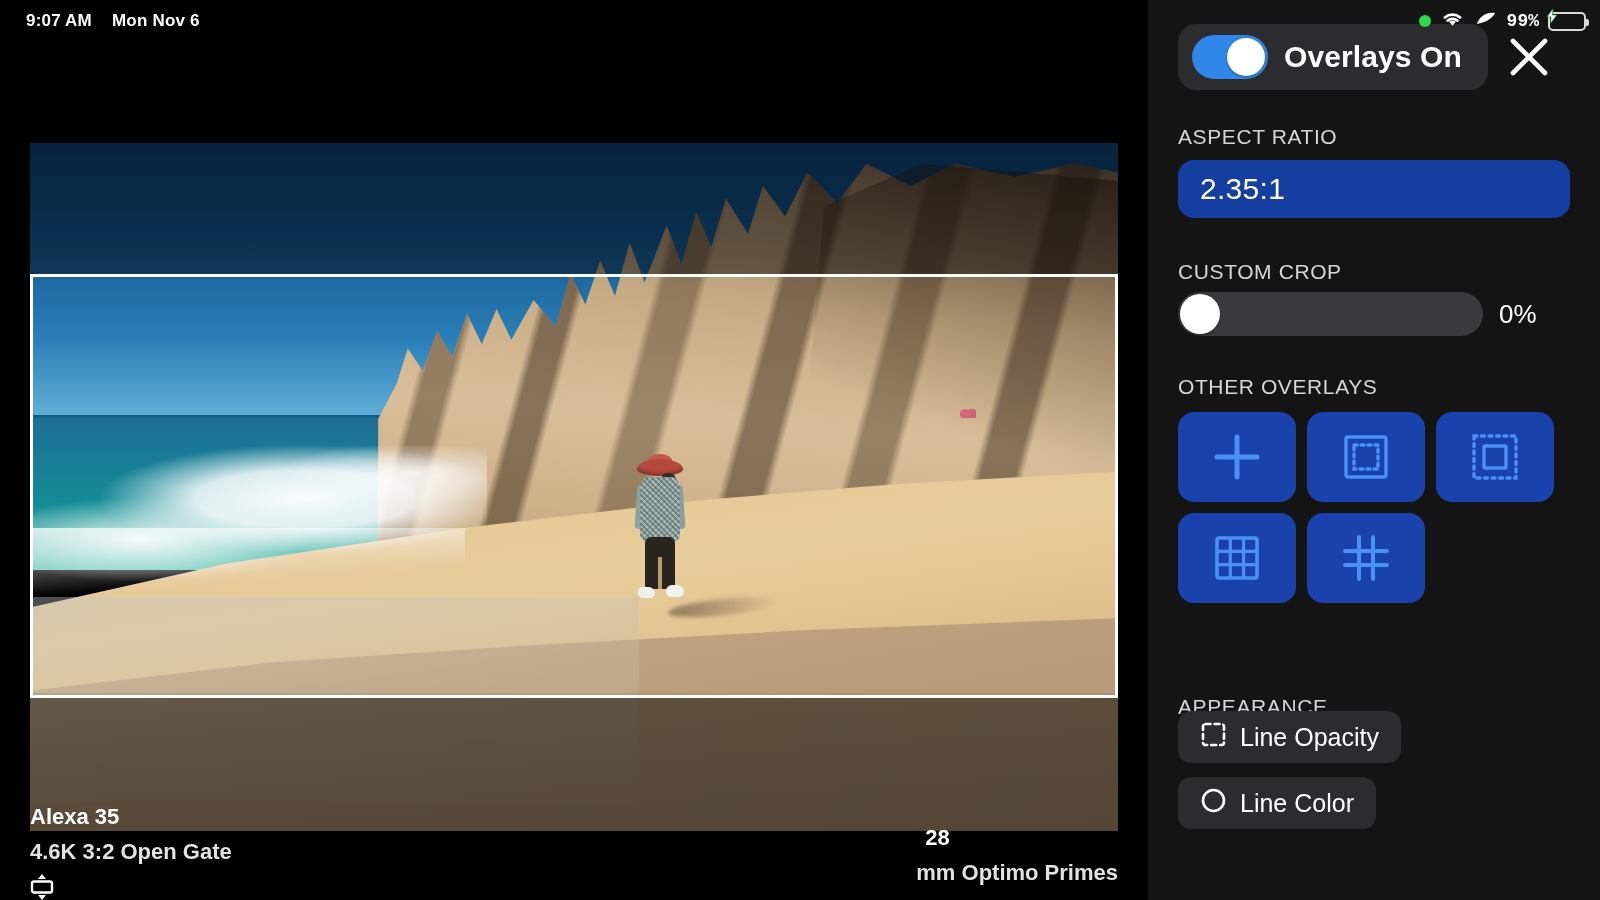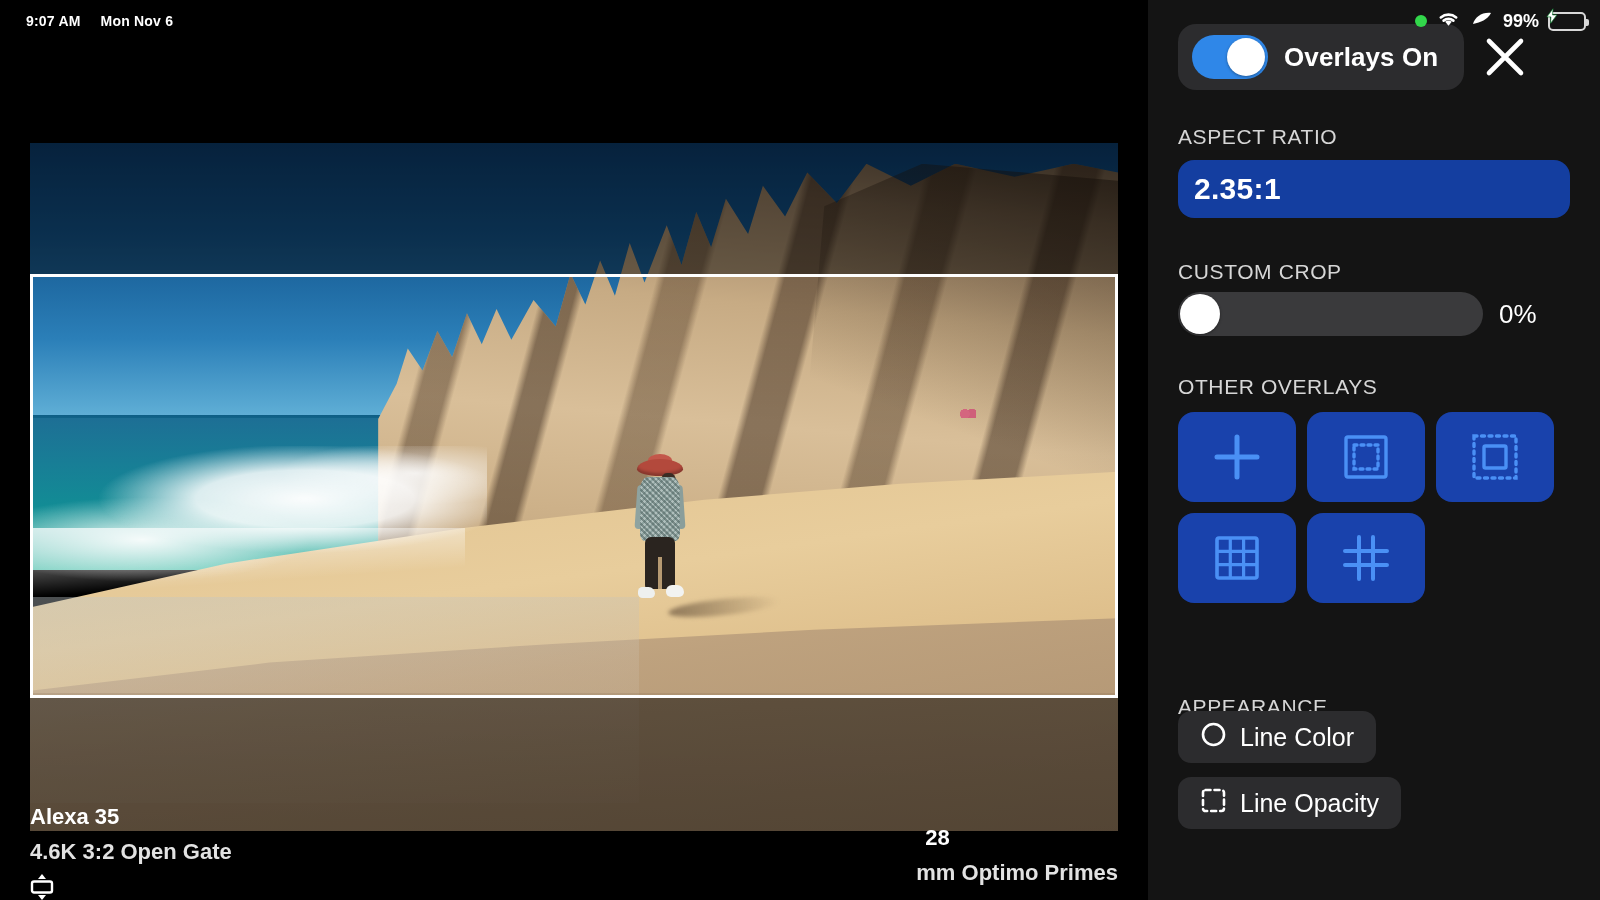--- a/index.html
+++ b/index.html
@@ -5,23 +5,23 @@
   * { margin:0; padding:0; box-sizing:border-box; }
   html,body { width:1600px; height:900px; background:#000; overflow:hidden;
     font-family:"Liberation Sans", sans-serif; -webkit-font-smoothing:antialiased; }
 
   #root { position:relative; width:1600px; height:900px; background:#000; }
 
   
   .statusbar { position:absolute; top:0; left:0; width:1600px; height:42px; z-index:50;
     display:flex; align-items:center; justify-content:space-between;
     padding:0 14px 0 26px; color:#fff; }
-  .sb-left { display:flex; align-items:center; gap:20px; font-size:14px; font-weight:700;
+  .sb-left { display:flex; align-items:center; gap:20px; font-size:17px; font-weight:700;
     letter-spacing:.2px; }
-  .sb-right { display:flex; align-items:center; gap:9px; font-size:18px; font-weight:700; }
+  .sb-right { display:flex; align-items:center; gap:9px; font-size:18px; font-weight:700;font-family:Liberation Mono, monospace; }
   .dot-green { width:12px; height:12px; border-radius:50%; background:#32d74b; display:block; }
   .ico { display:block; }
   .batt { position:relative; width:38px; height:19px; border:2px solid #d8d8d8;
     border-radius:5px; padding:2px; }
   .batt::after { content:""; position:absolute; right:-5px; top:5.5px; width:3px; height:7px;
     background:#d8d8d8; border-radius:0 2px 2px 0; }
   .batt-fill { width:100%; height:100%; background:#32d74b; border-radius:2px; position:relative; }
   .bolt { position:absolute; left:50%; top:50%; transform:translate(-50%,-50%); }
 
   
@@ -130,31 +130,31 @@
     background:#141414; color:#fff; overflow:hidden; }
 
   .panel-top { position:absolute; left:30px; top:24px; display:flex; align-items:center;
     gap:18px; }
   .toggle-pill { display:flex; align-items:center; gap:16px; background:#2c2c2e;
     border-radius:18px; padding:11px 26px 11px 14px; }
   .switch { width:76px; height:44px; border-radius:22px; background:#2f87e8;
     position:relative; flex:none; }
   .switch .knob { position:absolute; right:3px; top:3px; width:38px; height:38px;
     border-radius:50%; background:#fff; box-shadow:0 1px 3px rgba(0,0,0,.35); }
-  .toggle-label { font-size:26px; font-weight:700; letter-spacing:.1px; }
+  .toggle-label { font-size:30px; font-weight:700; letter-spacing:.1px; }
   .close-btn { width:46px; height:46px; position:relative; cursor:pointer; }
 
   .sect-label { position:absolute; left:30px; font-size:21px; color:#d6d6d6;
     letter-spacing:.6px; font-weight:400; }
   .lbl-aspect { top:125px; } .lbl-crop { top:260px; }
   .lbl-other { top:375px; } .lbl-appear { top:679px;margin-top:16px; }
 
   .ratio-pill { position:absolute; left:30px; top:160px; width:392px; height:58px;
     background:#143ea0; border-radius:16px; display:flex; align-items:center;
-    padding-left:16px; font-size:30px; font-weight:700; letter-spacing:.3px; }
+    padding-left:22px; font-size:30px; font-weight:400; letter-spacing:.3px; }
 
   .slider-row { position:absolute; left:30px; top:292px; width:400px;
     display:flex; align-items:center; gap:16px; }
   .slider-track { position:relative; width:305px; height:44px; background:#3a3a3c;
     border-radius:22px; }
   .slider-thumb { position:absolute; left:2px; top:2px; width:40px; height:40px;
     border-radius:50%; background:#fff; box-shadow:0 1px 3px rgba(0,0,0,.4); }
   .slider-val { font-size:26px; font-weight:400; }
 
   .ov-grid { position:absolute; left:30px; top:412px; display:grid;
@@ -326,30 +326,30 @@
         </svg>
       </div>
     </div>
 
     <div class="sect-label lbl-appear">APPEARANCE</div>
     <div class="appear-list">
 
       <div class="appear-row">
         <span>
           <svg width="27" height="27" viewBox="0 0 27 27">
-            <circle cx="13.5" cy="13.5" r="10.5" fill="none" stroke="#fff" stroke-width="2.6"></circle>
+            <rect x="3" y="3" width="21" height="21" rx="2.5" fill="none" stroke="#fff" stroke-width="2.6" stroke-dasharray="5 4" stroke-linecap="round"></rect>
           </svg>
         </span>
-        <span>Line Color</span>
+        <span>Line Opacity</span>
       </div>
 
       <div class="appear-row">
         <span>
           <svg width="27" height="27" viewBox="0 0 27 27">
-            <rect x="3" y="3" width="21" height="21" rx="2.5" fill="none" stroke="#fff" stroke-width="2.6" stroke-dasharray="5 4" stroke-linecap="round"></rect>
+            <circle cx="13.5" cy="13.5" r="10.5" fill="none" stroke="#fff" stroke-width="2.6"></circle>
           </svg>
         </span>
-        <span>Line Opacity</span>
+        <span>Line Color</span>
       </div>
 
     </div>
   </div>
 </div>
 
 </body></html>

